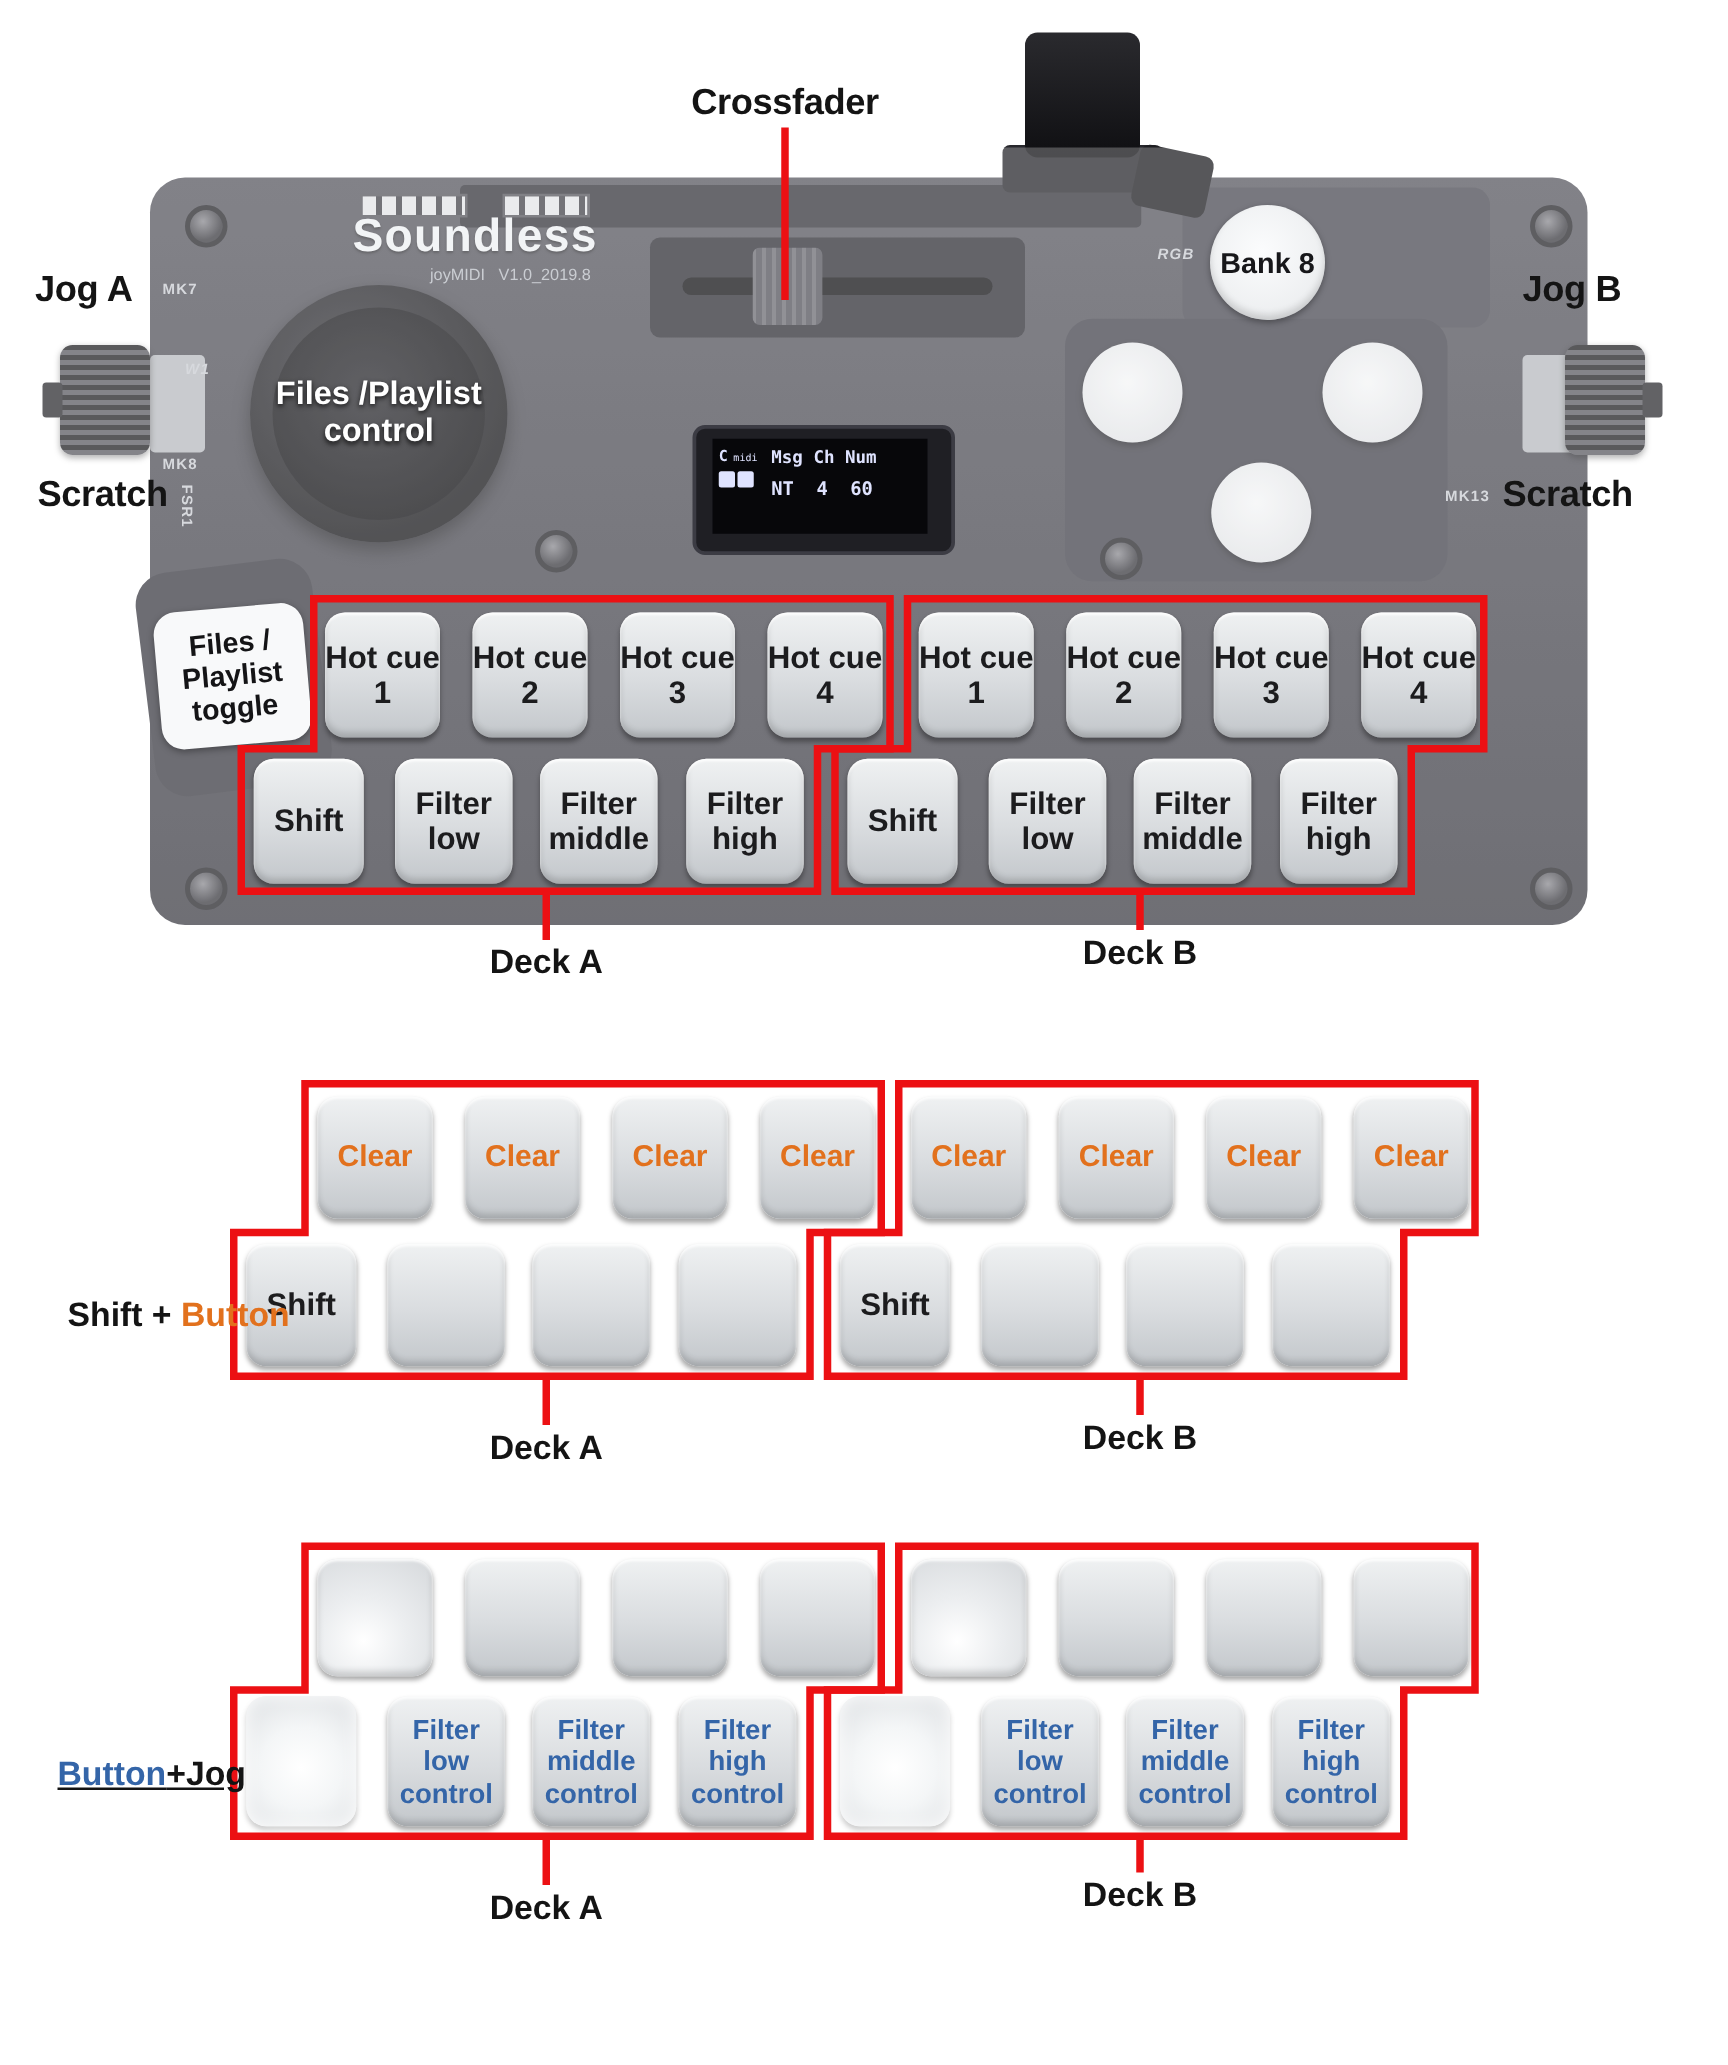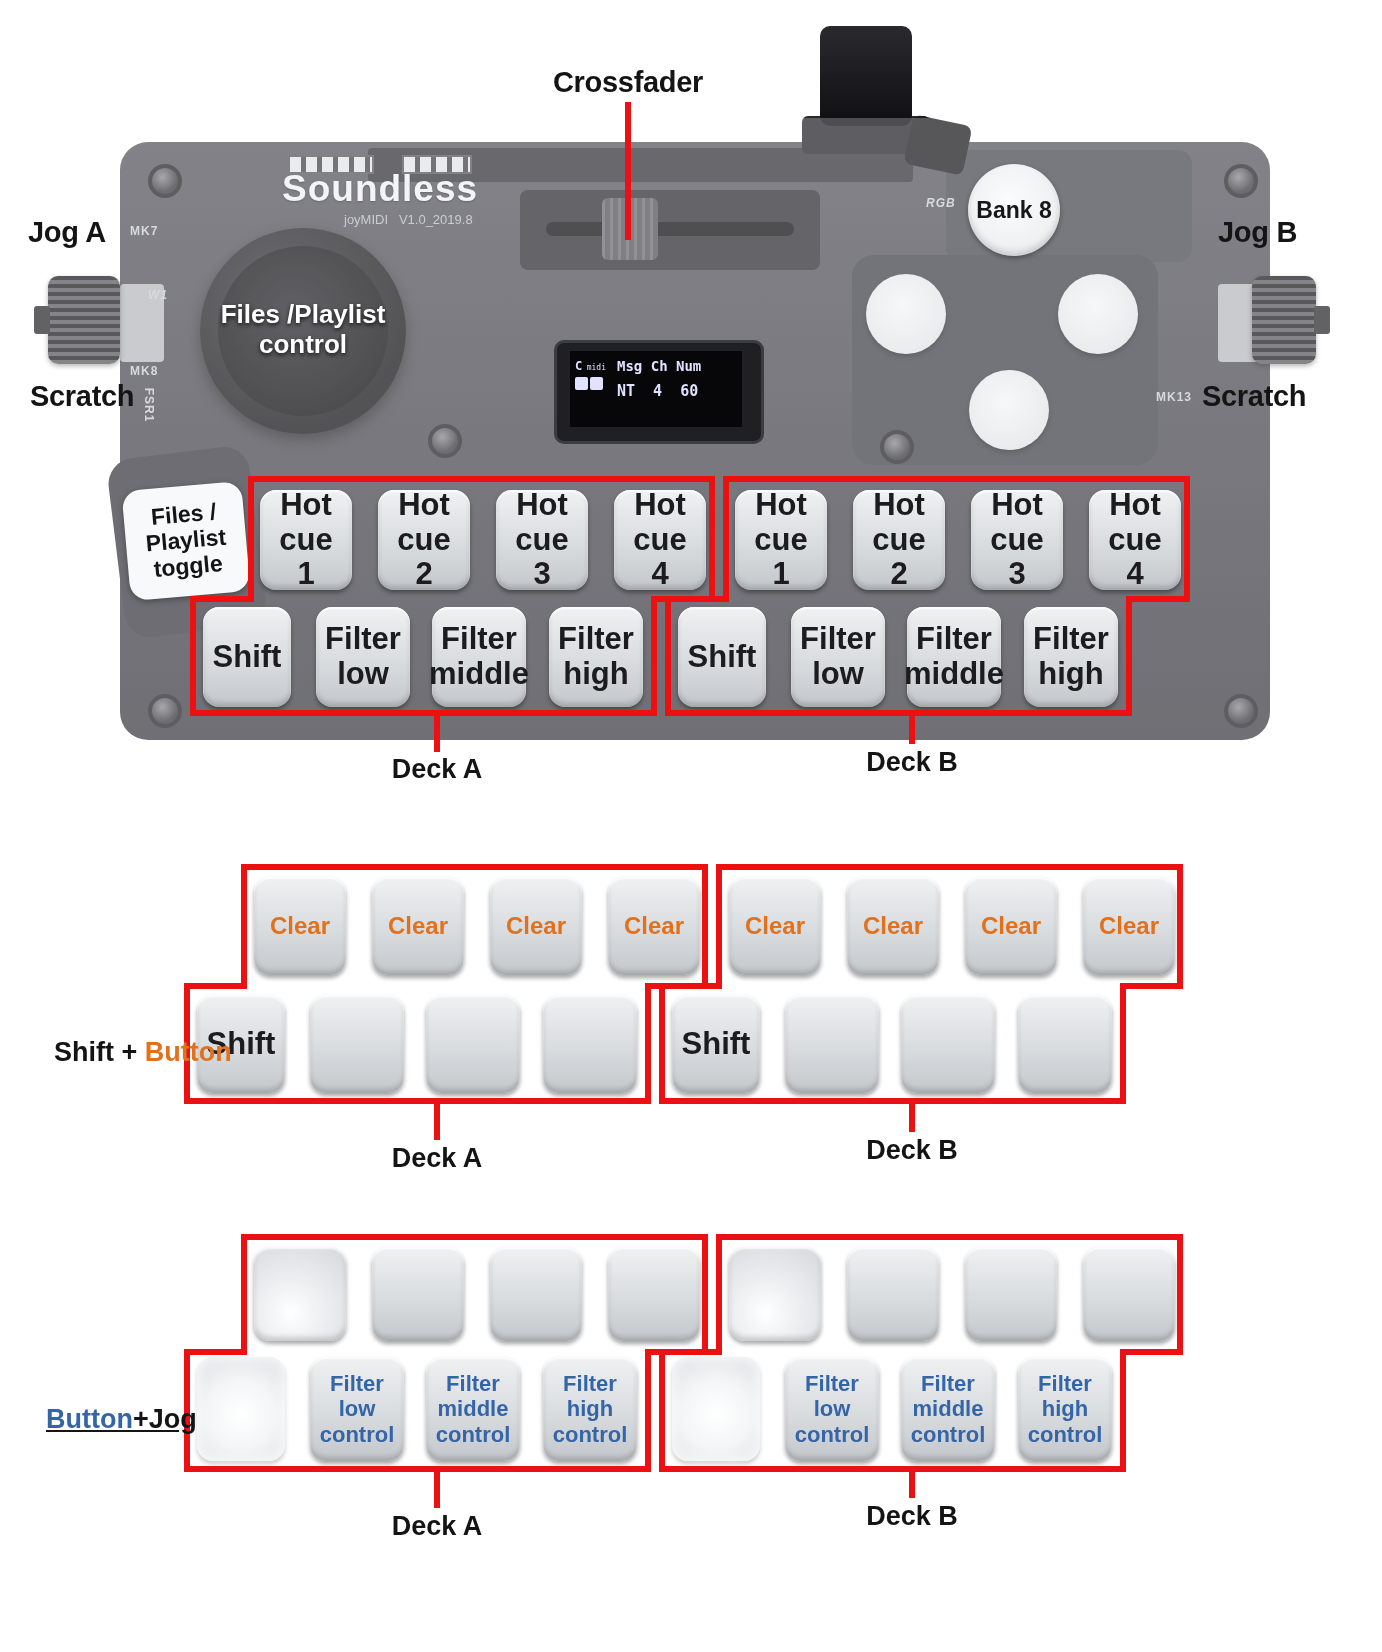--- a/index.html
+++ b/index.html
@@ -50,21 +50,21 @@
   .disp-text{flex:1;color:#dfe3ff;padding-left:2px;}
   .disp-text .l1{font-size:14px;font-weight:700;margin-top:2px;}
   .disp-text .l2{font-size:15px;font-weight:700;margin-top:8px;}
   .brand{position:absolute;z-index:2;font-size:37px;font-weight:800;color:#eef0f3;letter-spacing:1px;
         text-shadow:0 1px 2px rgba(0,0,0,.4);}
   .version{position:absolute;z-index:2;font-size:13px;color:#b8bcc3;white-space:pre;}
   .fadercap{background:#53535b;border-radius:6px;
         background-image:repeating-linear-gradient(90deg,rgba(255,255,255,.14) 0 3px,rgba(0,0,0,0) 3px 8px);}
   
   .key{position:absolute;z-index:3;display:flex;align-items:center;justify-content:center;
-        text-align:center;white-space:pre-line;border-radius:16px;font-weight:700;font-size:31px;
+        text-align:center;white-space:pre-line;border-radius:16px;font-weight:700;font-size:25px;
         line-height:1.12;color:#1c1c1e;
         background:linear-gradient(180deg,#eff1f2,#d9dcdf 55%,#c3c7cb);
         box-shadow:inset 0 2px 2px rgba(255,255,255,.85),inset 0 -4px 5px rgba(0,0,0,.16),0 3px 4px rgba(0,0,0,.35);}
   .key.orange{color:#e2711d;font-size:24px;}
   .key.blue{color:#3465a8;font-size:22px;line-height:1.15;}
   .key.lit{background:radial-gradient(circle at 50% 55%,#ffffff 0%,#f4f6f7 45%,#dcdfe2 100%);
         box-shadow:0 0 22px rgba(255,255,255,.95),inset 0 0 14px #fff,0 3px 4px rgba(0,0,0,.3);}
   .key.lit-soft{background:radial-gradient(circle at 40% 70%,#ffffff 0%,#eceef0 40%,#d5d8db 100%);}
   
   .overlay{position:absolute;left:0;top:0;z-index:6;pointer-events:none;}

